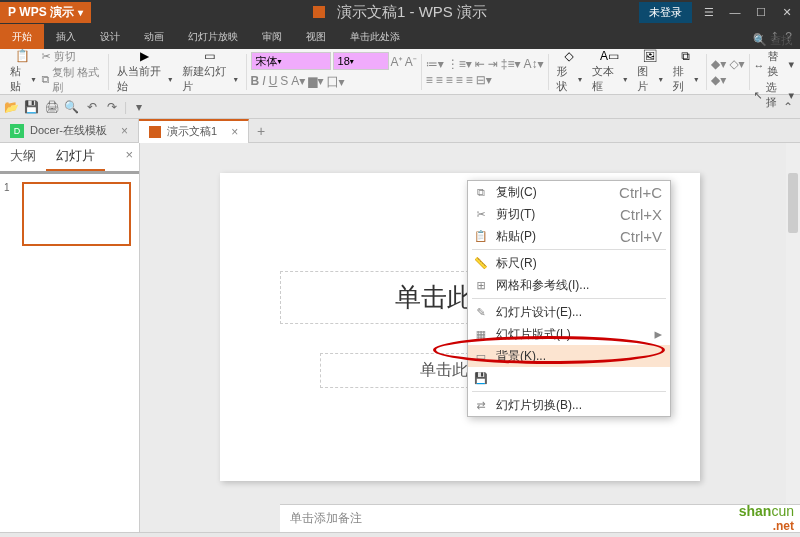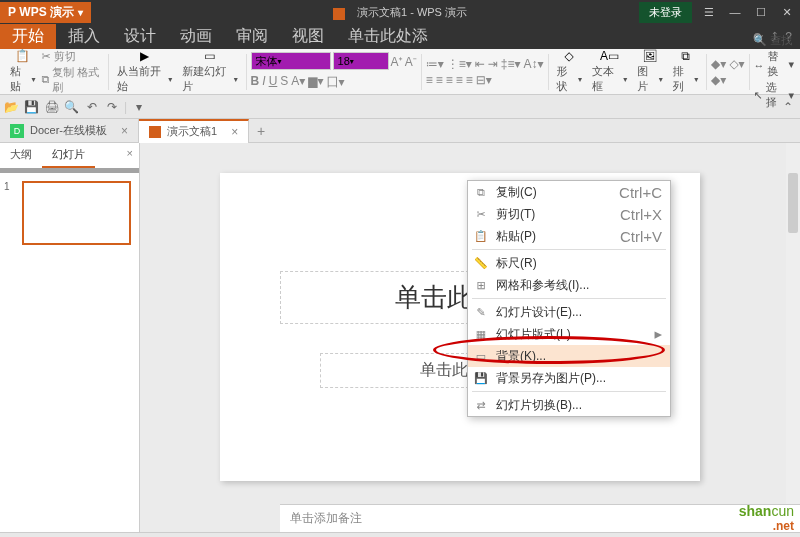--- a/index.html
+++ b/index.html
@@ -1,48 +1,48 @@
 <!DOCTYPE html>
 <html><head>
 <meta charset="utf-8">
 <style>
 *{margin:0;padding:0;box-sizing:border-box;font-family:"Microsoft YaHei",sans-serif}
 body{width:800px;height:537px;overflow:hidden;background:#fff;font-size:12px}
 .titlebar{height:24px;background:#333;color:#ccc;display:flex;align-items:center;position:relative}
 .app-badge{background:#d25f1b;color:#fff;padding:2px 8px;font-weight:bold;font-size:12px;display:flex;align-items:center}
 .app-badge-dd{color:#fff;font-size:10px;margin-left:4px}
-.title-text{position:absolute;left:50%;transform:translateX(-50%);color:#ccc;font-size:11px;display:flex;align-items:flex-end;gap:12px}
+.title-text{position:absolute;left:50%;transform:translateX(-50%);color:#ccc;font-size:15px;display:flex;align-items:center;gap:12px}
 .title-icon{width:12px;height:12px;background:#d25f1b;display:inline-block}
 .win-controls{margin-left:auto;display:flex;align-items:center}
-.login-btn{background:#14532d;color:#fff;padding:3px 10px;font-size:11px;margin-right:4px}
+.login-btn{background:#0c4a6e;color:#fff;padding:3px 10px;font-size:11px;margin-right:4px}
 .win-btn{width:26px;height:24px;color:#ccc;display:flex;align-items:center;justify-content:center;font-size:11px}
 .menubar{height:25px;background:#333;display:flex;align-items:center}
-.menu-item{color:#ccc;padding:0 12px;font-size:16px;height:100%;display:flex;align-items:center}
+.menu-item{color:#ccc;padding:0 12px;font-size:10px;height:100%;display:flex;align-items:center}
 .menu-item.active{background:#d25f1b;color:#fff}
 .menubar-right{margin-left:auto;display:flex;gap:8px;padding-right:8px;color:#888}
 .ribbon{height:46px;background:#f5f5f5;border-bottom:1px solid #ccc;display:flex;align-items:center;padding:2px 6px;gap:2px}
 .rib-group{display:flex;flex-direction:column;align-items:center;padding:0 4px;height:100%;justify-content:center;position:relative}
 .rib-sep{width:1px;height:36px;background:#ddd;margin:0 2px}
 .rib-big-icon{width:24px;height:24px;display:flex;align-items:center;justify-content:center}
 .rib-label{font-size:11px;color:#555;margin-top:1px;display:flex;align-items:center;gap:2px}
 .small-btns{display:flex;flex-direction:column;gap:1px;font-size:11px;color:#888}
 .small-btns div{display:flex;align-items:center;gap:3px}
 .font-row{display:flex;gap:2px;align-items:center;margin-bottom:2px}
-.font-combo{border:1px solid #ccc;background:#a21caf;height:18px;font-size:11px;padding:0 4px;display:flex;align-items:center}
+.font-combo{border:1px solid #ccc;background:#f0abfc;height:18px;font-size:11px;padding:0 4px;display:flex;align-items:center}
 .btn-row{display:flex;gap:3px;color:#888;font-size:12px}
 .quickbar{height:24px;background:#e8e8e8;border-bottom:1px solid #ccc;display:flex;align-items:center;padding:0 4px;gap:4px}
 .qb-icon{width:16px;height:16px;display:flex;align-items:center;justify-content:center;color:#666;font-size:12px}
 .tabstrip{height:24px;background:#e8e8e8;border-bottom:1px solid #ccc;display:flex;align-items:center}
 .doc-tab{height:24px;padding:0 10px;display:flex;align-items:center;gap:6px;font-size:11px;color:#555;border-right:1px solid #ccc}
 .doc-tab.active{background:#fff;border-top:2px solid #d25f1b}
 .tab-close{color:#888;font-size:12px;margin-left:8px}
 .tab-add{width:24px;text-align:center;color:#888;font-size:14px}
 .workspace{display:flex;height:389px;background:#ebebeb}
 .left-panel{width:140px;background:#fff;border-right:1px solid #ccc;display:flex;flex-direction:column}
-.panel-tabs{display:flex;border-bottom:5px solid #a3a3a3;font-size:11px}
+.panel-tabs{display:flex;border-bottom:3px solid #a3a3a3;font-size:13px}
 .ptab{padding:4px 10px;color:#555}
 .ptab.active{border-bottom:2px solid #d25f1b;color:#333}
 .ptab-close{margin-left:auto;padding:4px 6px;color:#888}
 .thumb{margin:8px;border:2px solid #d25f1b;background:#fff;height:64px;position:relative}
 .thumb-num{position:absolute;left:-12px;top:0;font-size:10px;color:#666}
 .canvas-area{flex:1;position:relative;overflow:hidden}
 .vscroll{position:absolute;right:0;top:0;width:14px;height:100%;background:#eee}
 .vscroll-thumb{position:absolute;right:2px;top:30px;width:10px;height:60px;background:#ccc;border-radius:2px}
 .slide{position:absolute;left:80px;top:30px;width:480px;height:308px;background:#fff;box-shadow:2px 2px 6px rgba(0,0,0,0.2)}
 .slide-title{position:absolute;left:60px;top:98px;width:360px;border:1px dashed #ccc;padding:8px;font-size:26px;color:#333;text-align:center}
@@ -83,20 +83,21 @@
     <div class="win-btn">☐</div>
     <div class="win-btn">✕</div>
   </div>
 </div>
 
 <div class="menubar">
   <div class="menu-item active">开始</div>
   <div class="menu-item">插入</div>
   <div class="menu-item">设计</div>
   <div class="menu-item">动画</div>
+  <div class="menu-item">幻灯片放映</div>
   <div class="menu-item">审阅</div>
   <div class="menu-item">视图</div>
   <div class="menu-item">单击此处添</div>
   <div class="menubar-right">
     <span>⟳</span>
     <span>⤴</span>
     <span>?</span>
   </div>
 </div>
 
@@ -302,21 +303,20 @@
     <span class="ctx-icon">▦</span>
     <span>幻灯片版式(L)</span>
       <span class="ctx-short">▸</span>
   </div>
   <div class="ctx-item hover">
     <span class="ctx-icon">▭</span>
     <span>背景(K)...</span>
   </div>
   <div class="ctx-item">
     <span class="ctx-icon">💾</span>
-    <span>背景另存为图片(P)...</span>
   </div>
   <div class="ctx-sep"></div>
   <div class="ctx-item">
     <span class="ctx-icon">⇄</span>
     <span>幻灯片切换(B)...</span>
   </div>
 </div>
 
 <div class="ctx-highlight"></div>
 

